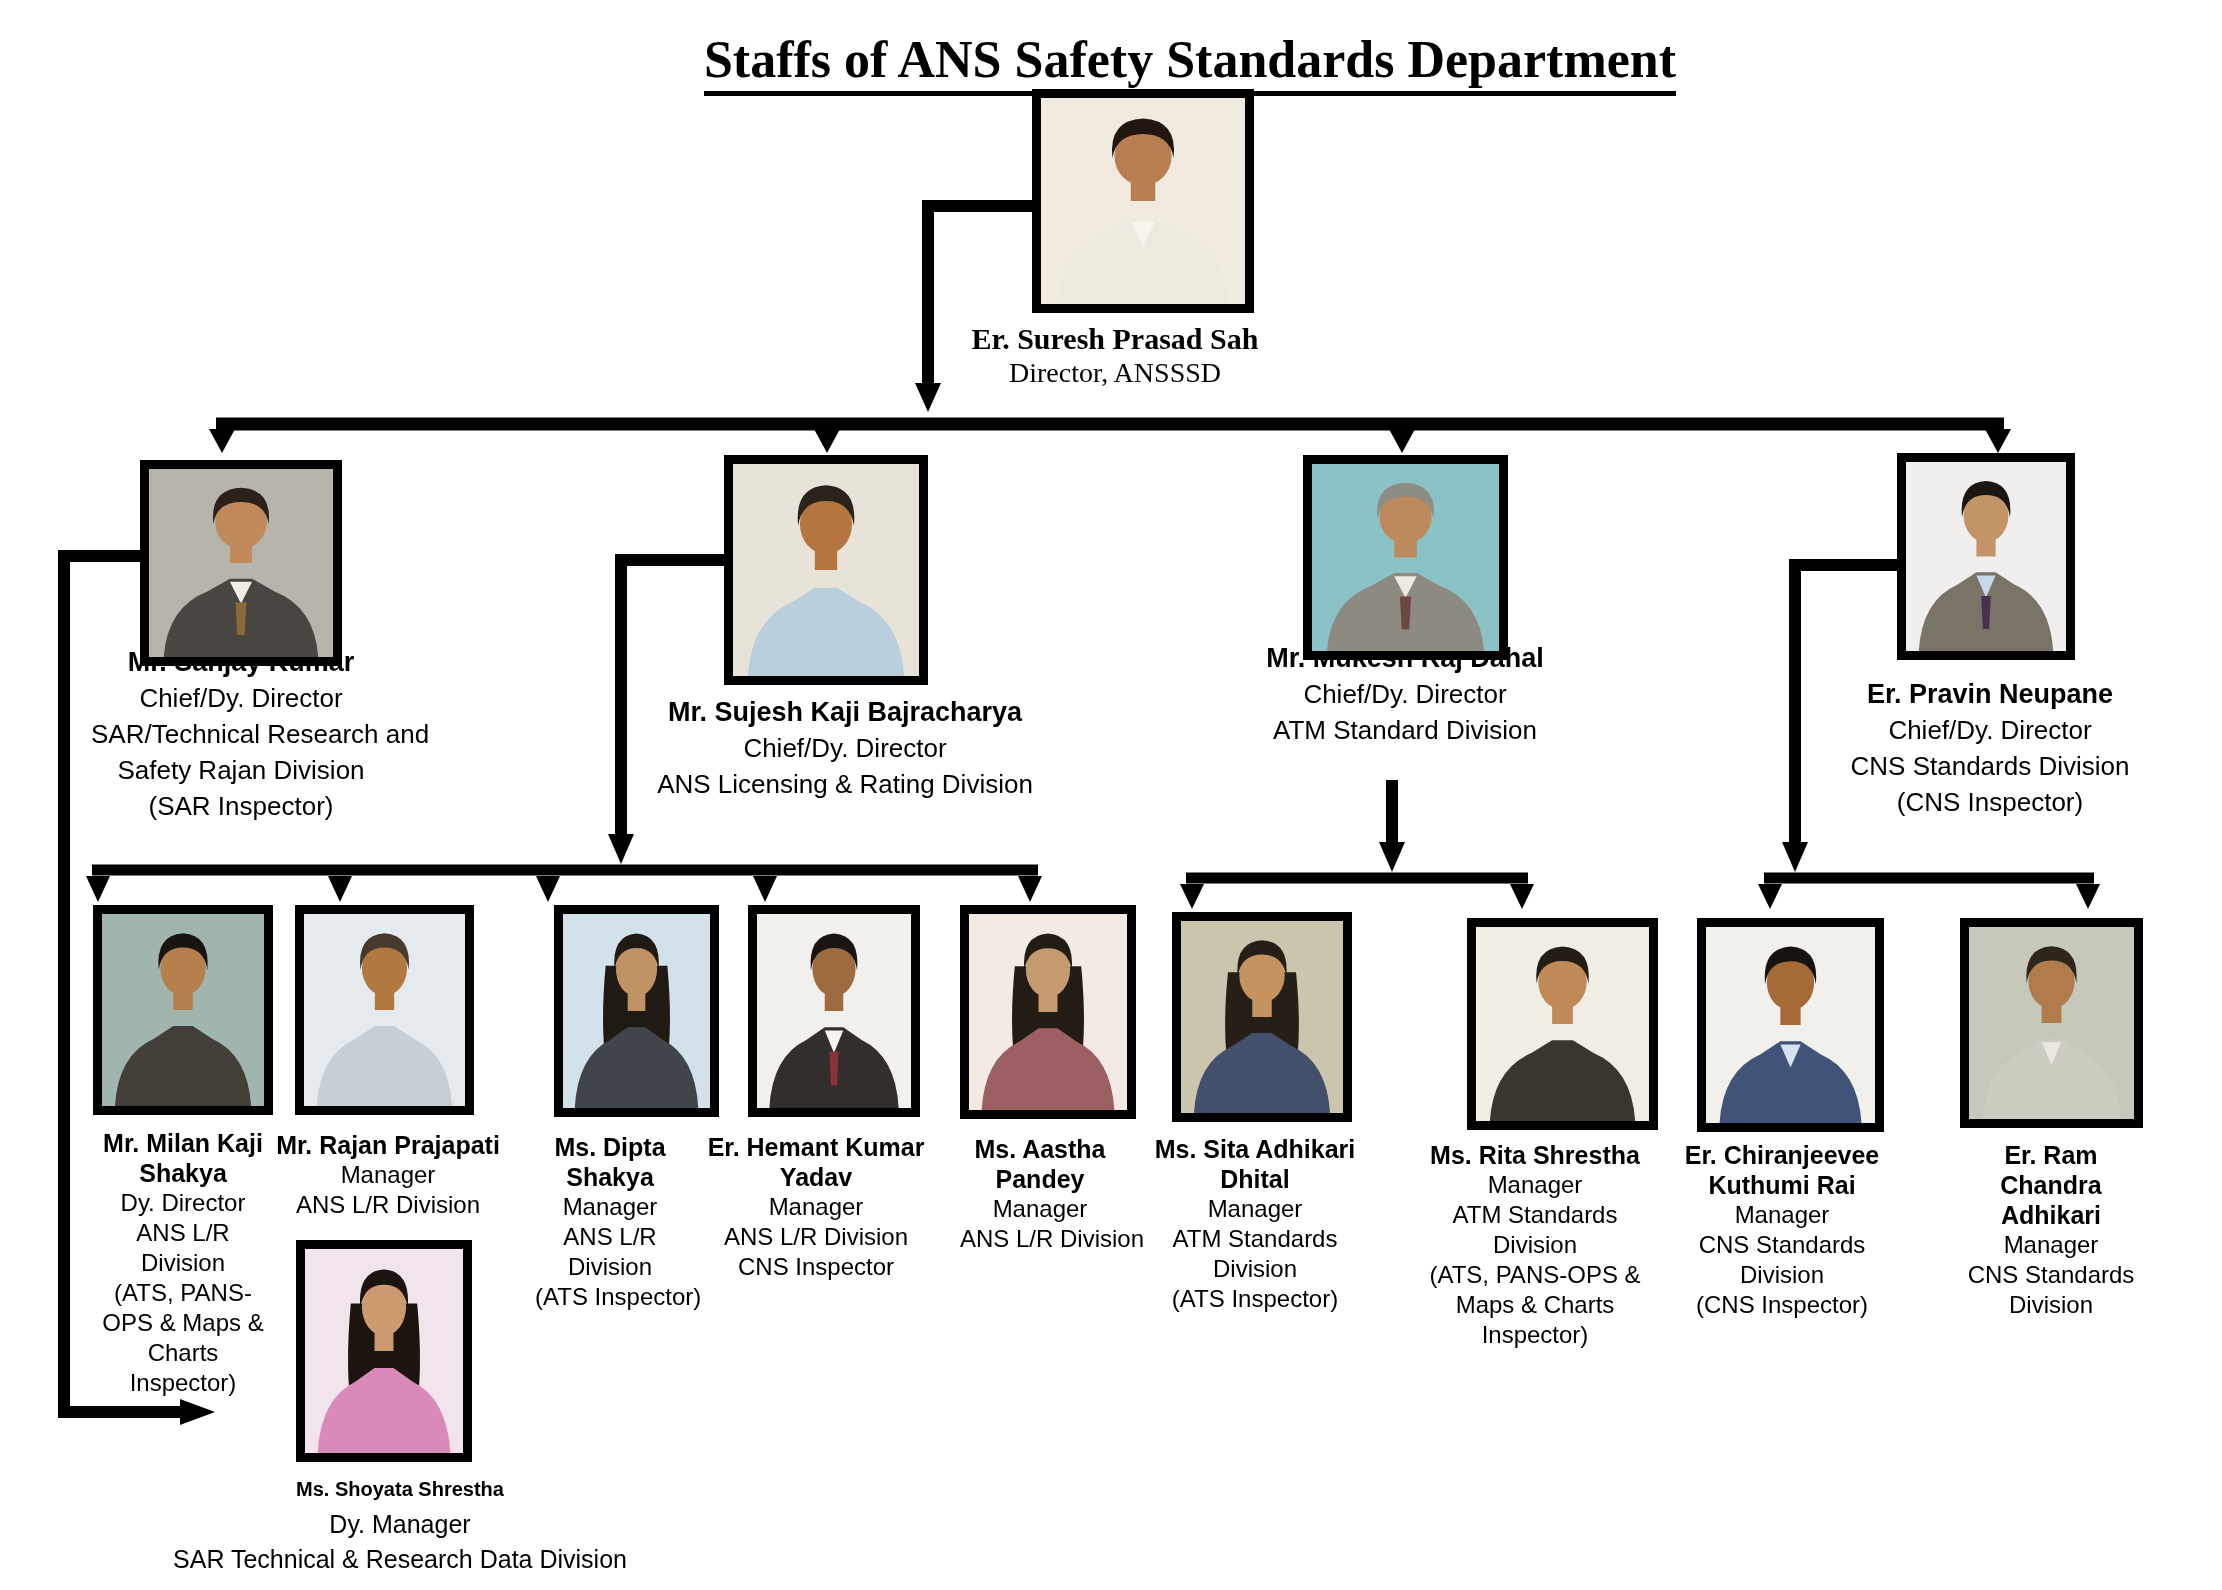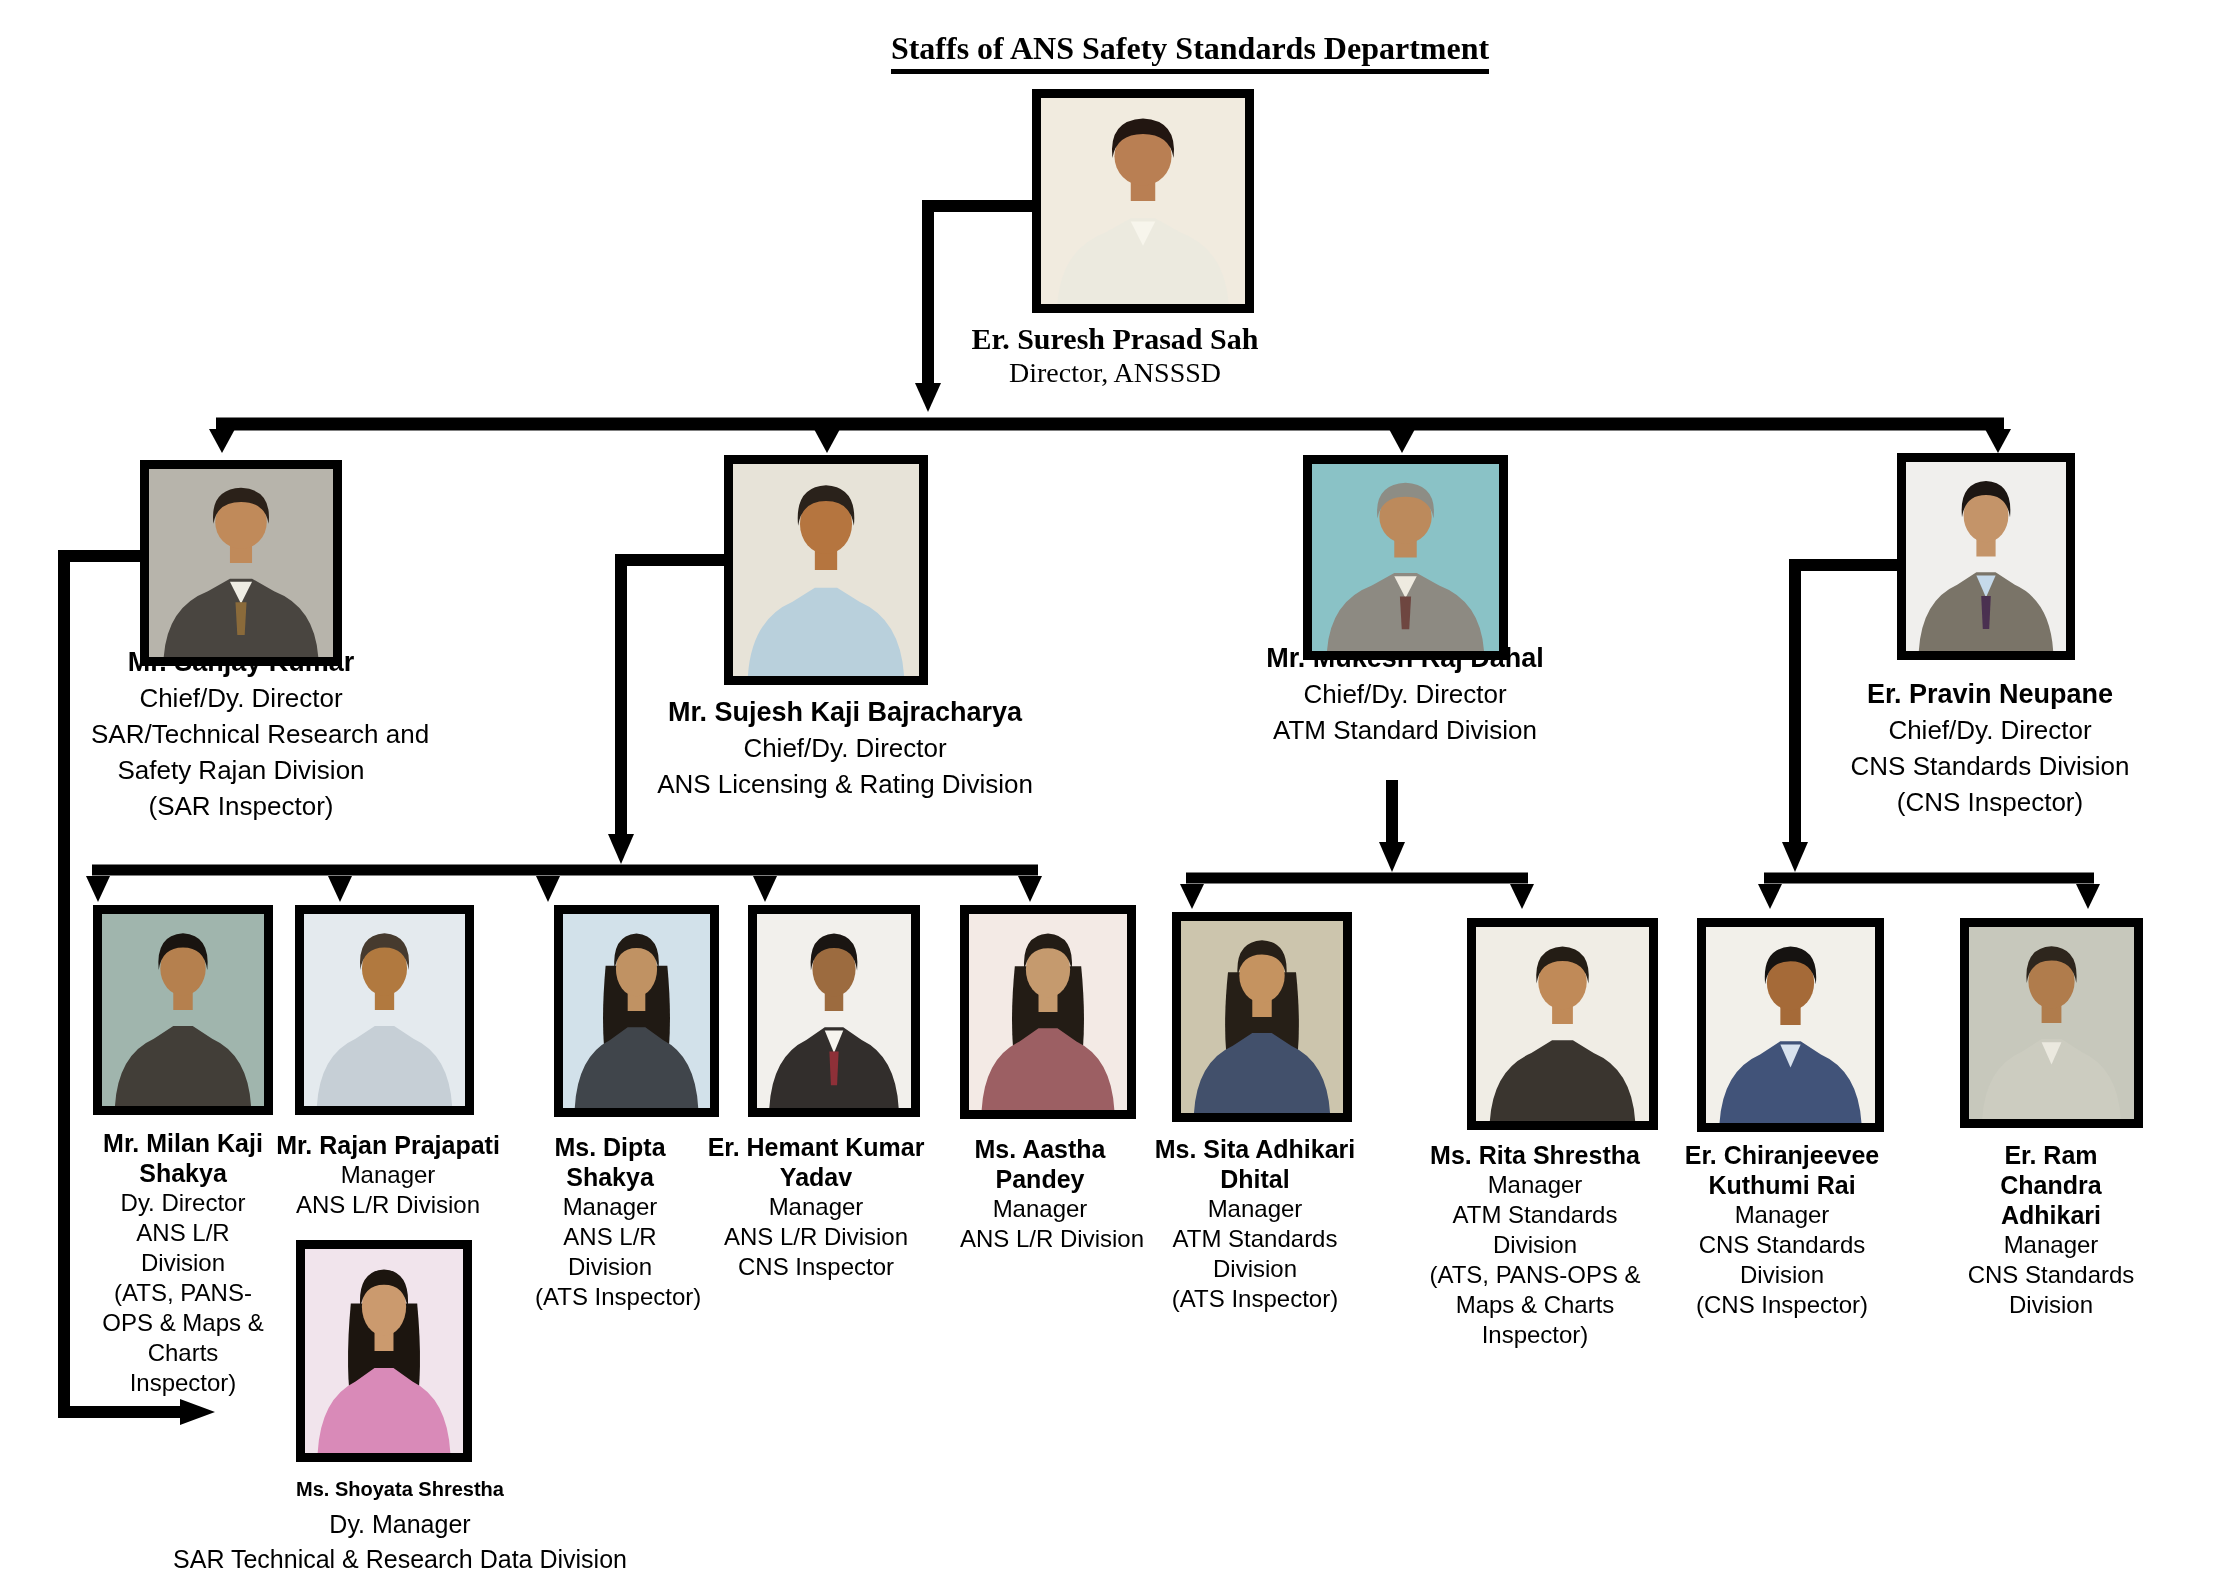--- a/index.html
+++ b/index.html
@@ -1,20 +1,20 @@
 <!DOCTYPE html>
 <html><head>
 <meta charset="utf-8">
 <style>
   html,body{margin:0;padding:0;background:#ffffff;}
   #canvas{position:relative;width:2222px;height:1590px;background:#ffffff;overflow:hidden;
           font-family:"Liberation Sans","DejaVu Sans",sans-serif;color:#000;}
   #wires{position:absolute;left:0;top:0;width:2222px;height:1590px;z-index:1;}
   .title{position:absolute;left:560px;top:30px;width:1260px;text-align:center;z-index:2;
-         font-family:"Liberation Serif","DejaVu Serif",serif;font-weight:bold;font-size:32px;}
+         font-family:"Liberation Serif","DejaVu Serif",serif;font-weight:bold;font-size:52px;}
   .title span{border-bottom:5px solid #000;padding-bottom:3px;}
   .photo{position:absolute;background:#000;padding:9px;box-sizing:border-box;z-index:3;}
   .pic{display:block;width:100%;height:100%;}
   .cap{position:absolute;text-align:center;z-index:2;line-height:36px;font-size:26px;}
   .cap .nm{font-weight:bold;font-size:27px;}
   .cap .rl{white-space:nowrap;}
   .cap-serif{font-family:"Liberation Serif","DejaVu Serif",serif;font-size:28px;line-height:34px;}
   .cap-serif .nm{font-size:30px;}
   .cap-l3{font-size:24px;line-height:30px;text-align:center;}
   .cap-l3 .nm{font-size:25px;}

